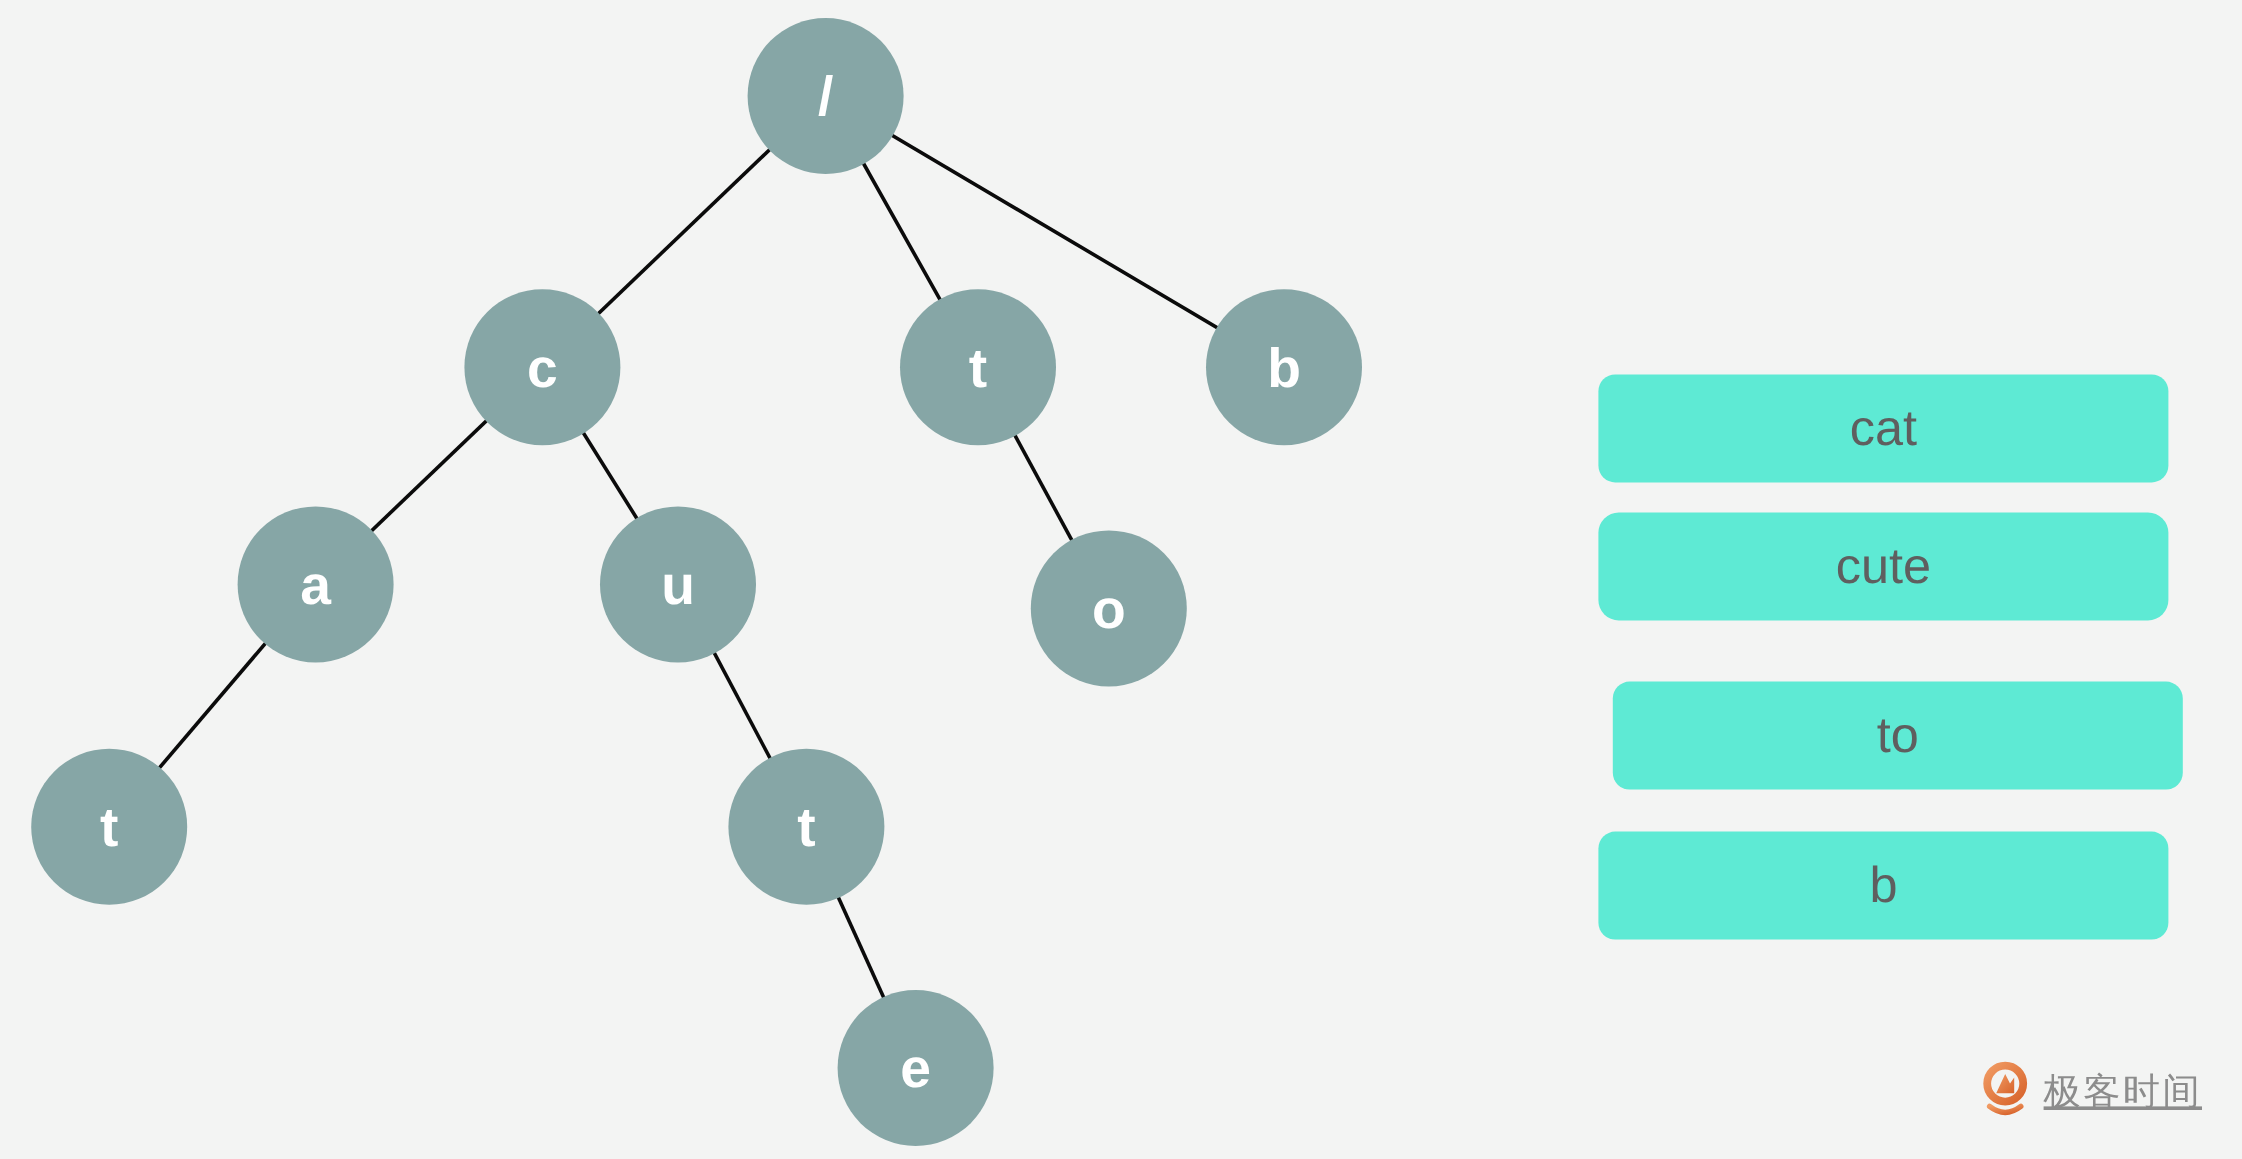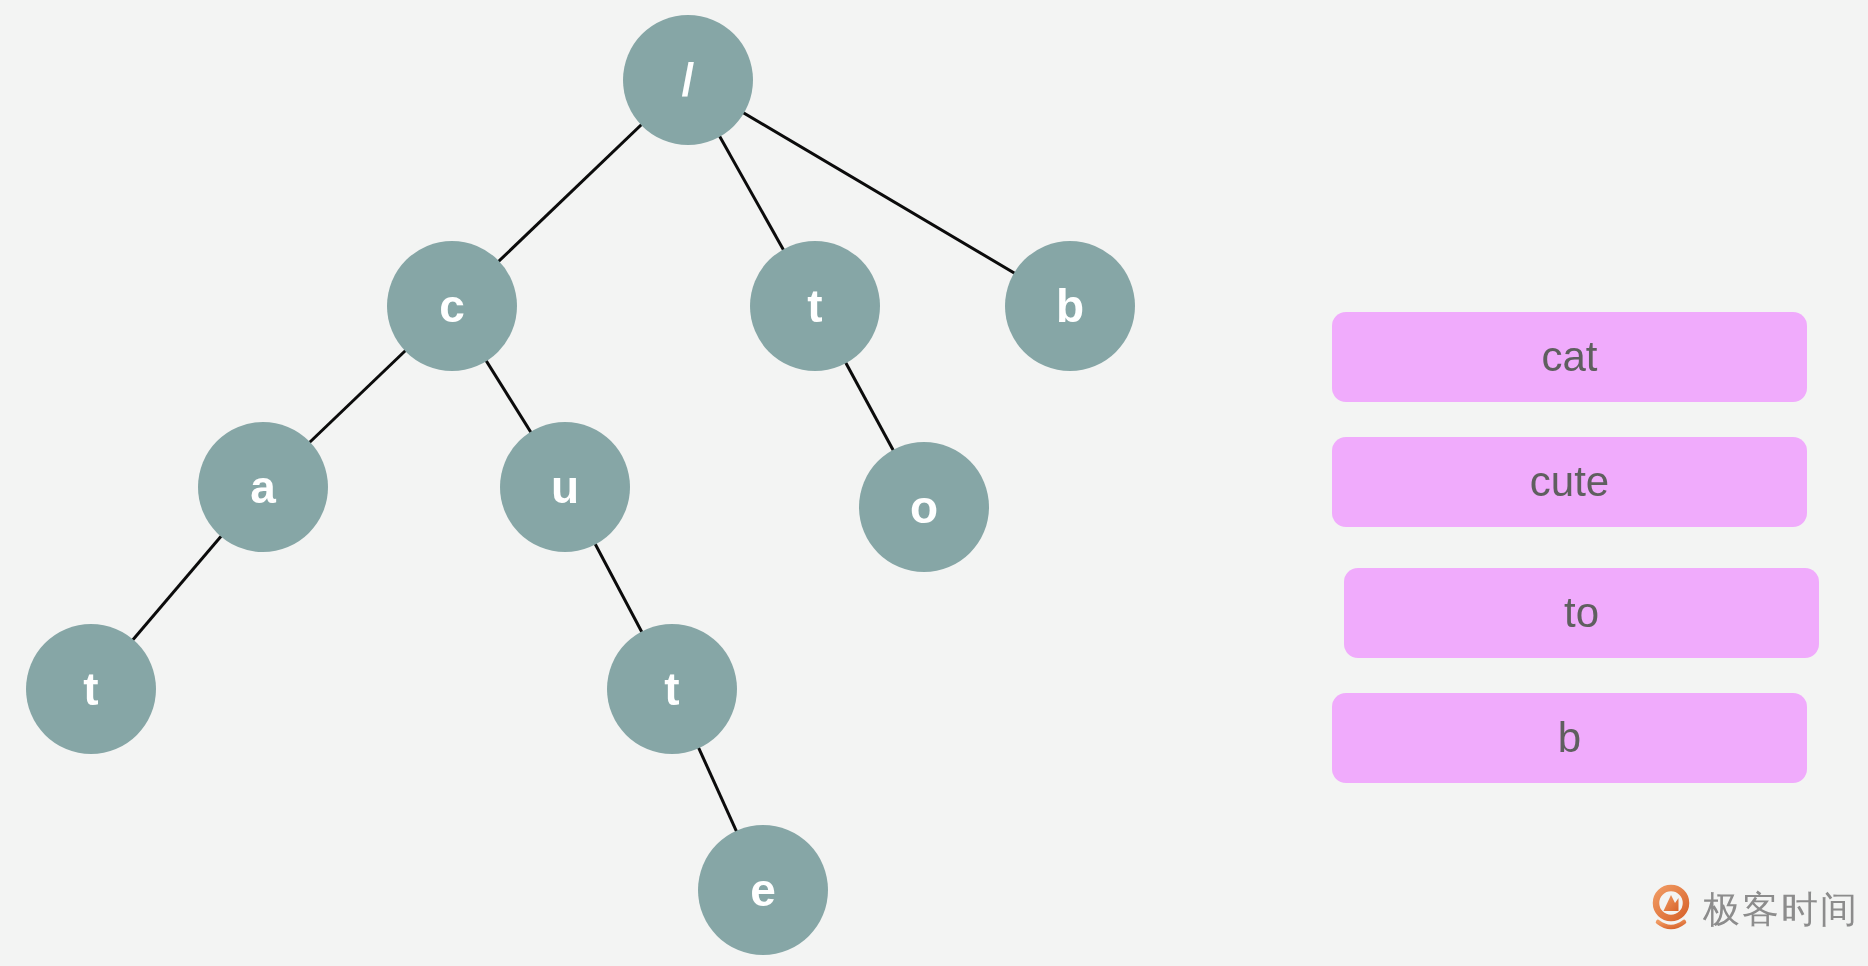--- a/index.html
+++ b/index.html
@@ -35,46 +35,47 @@
     font-size: 46px;
     font-weight: bold;
     text-anchor: middle;
     font-family: "Liberation Sans", "DejaVu Sans", sans-serif;
   }
   .word-chip {
     position: absolute;
     left: 1332px;
     width: 475px;
     height: 90px;
-    background: #f0abfc;
+    background: #5eead4;
     border-radius: 14px;
     display: flex;
     align-items: center;
     justify-content: center;
     font-size: 42px;
     color: #5F5F5F;
   }
   .chip-cat  { top: 312px; }
-  .chip-cute { top: 437px; }
+  .chip-cute { top: 427px; border-radius: 17px; }
   .chip-to   { top: 568px; margin-left: 12px; }
   .chip-b    { top: 693px; }
   .brand {
     position: absolute;
     left: 1648px;
     top: 882px;
     height: 56px;
     display: flex;
     align-items: center;
     gap: 9px;
   }
   .brand-text {
-    font-size: 37px;
+    font-size: 31px;
     color: #8C8C8C;
     letter-spacing: 2px;
     white-space: nowrap;
+    text-decoration: underline;
   }
 </style>
 </head>
 <body>
 
 <div class="stage">
 
   <svg class="tree" width="1200" height="966" viewBox="0 0 1200 966">
 
     <g>

